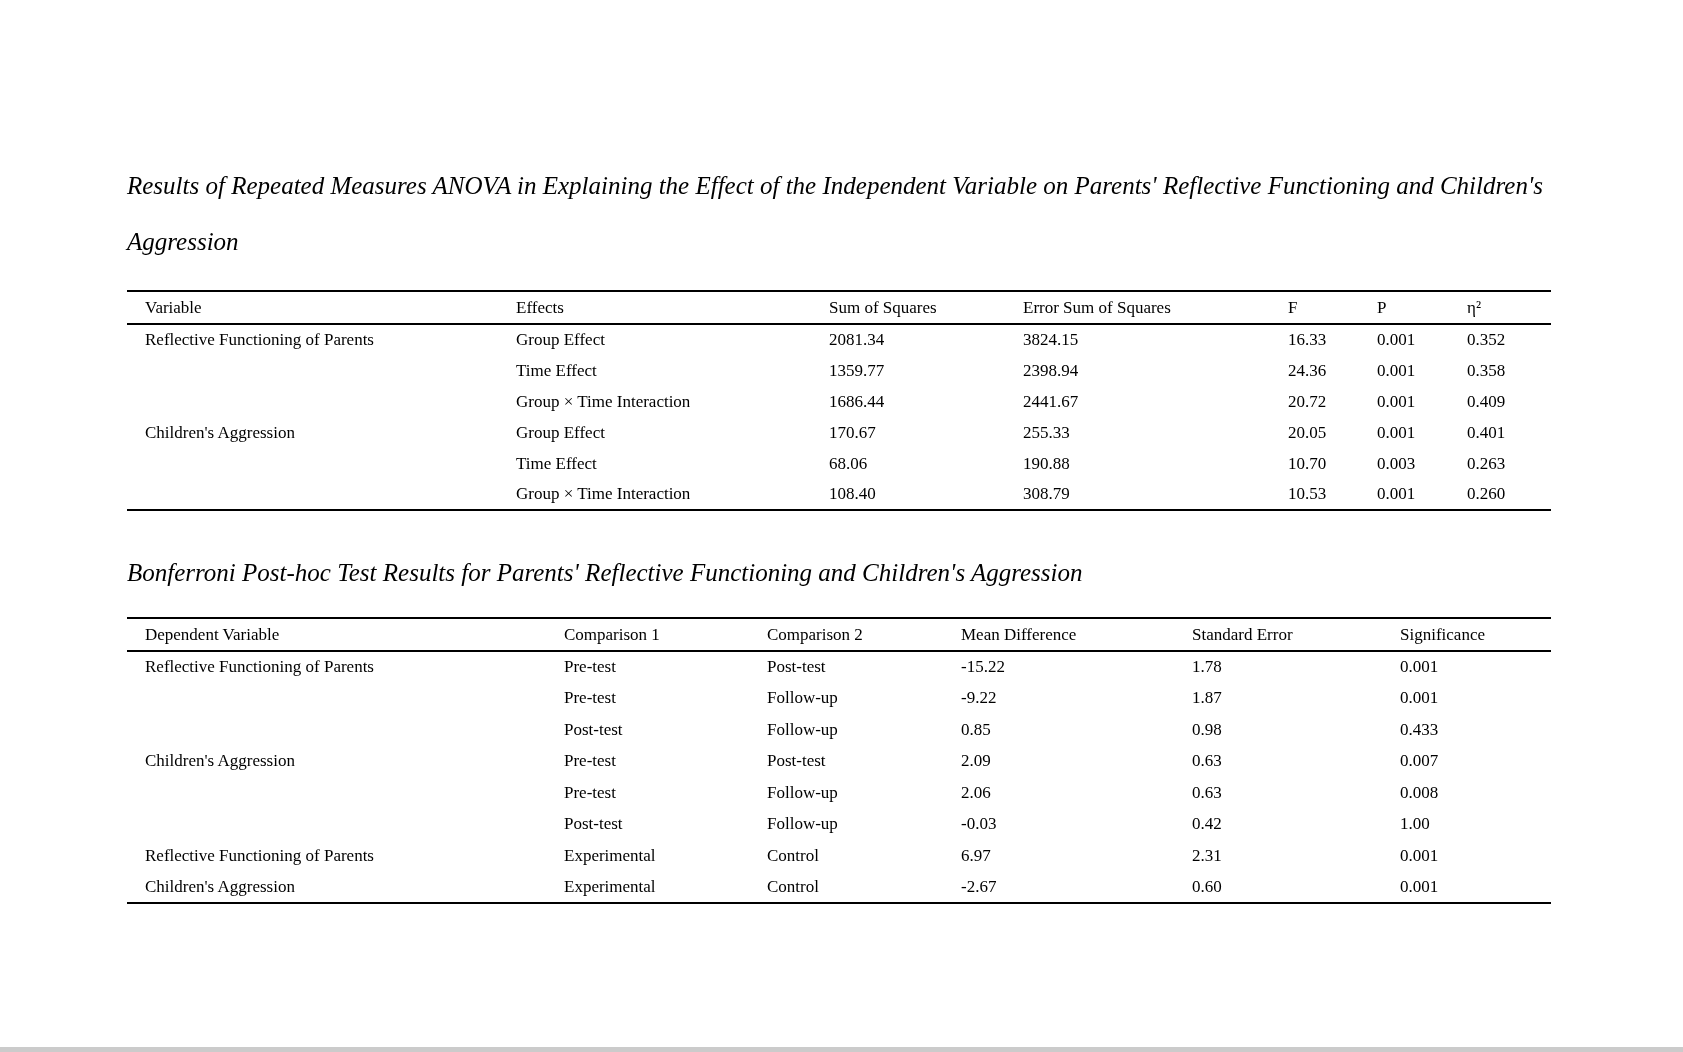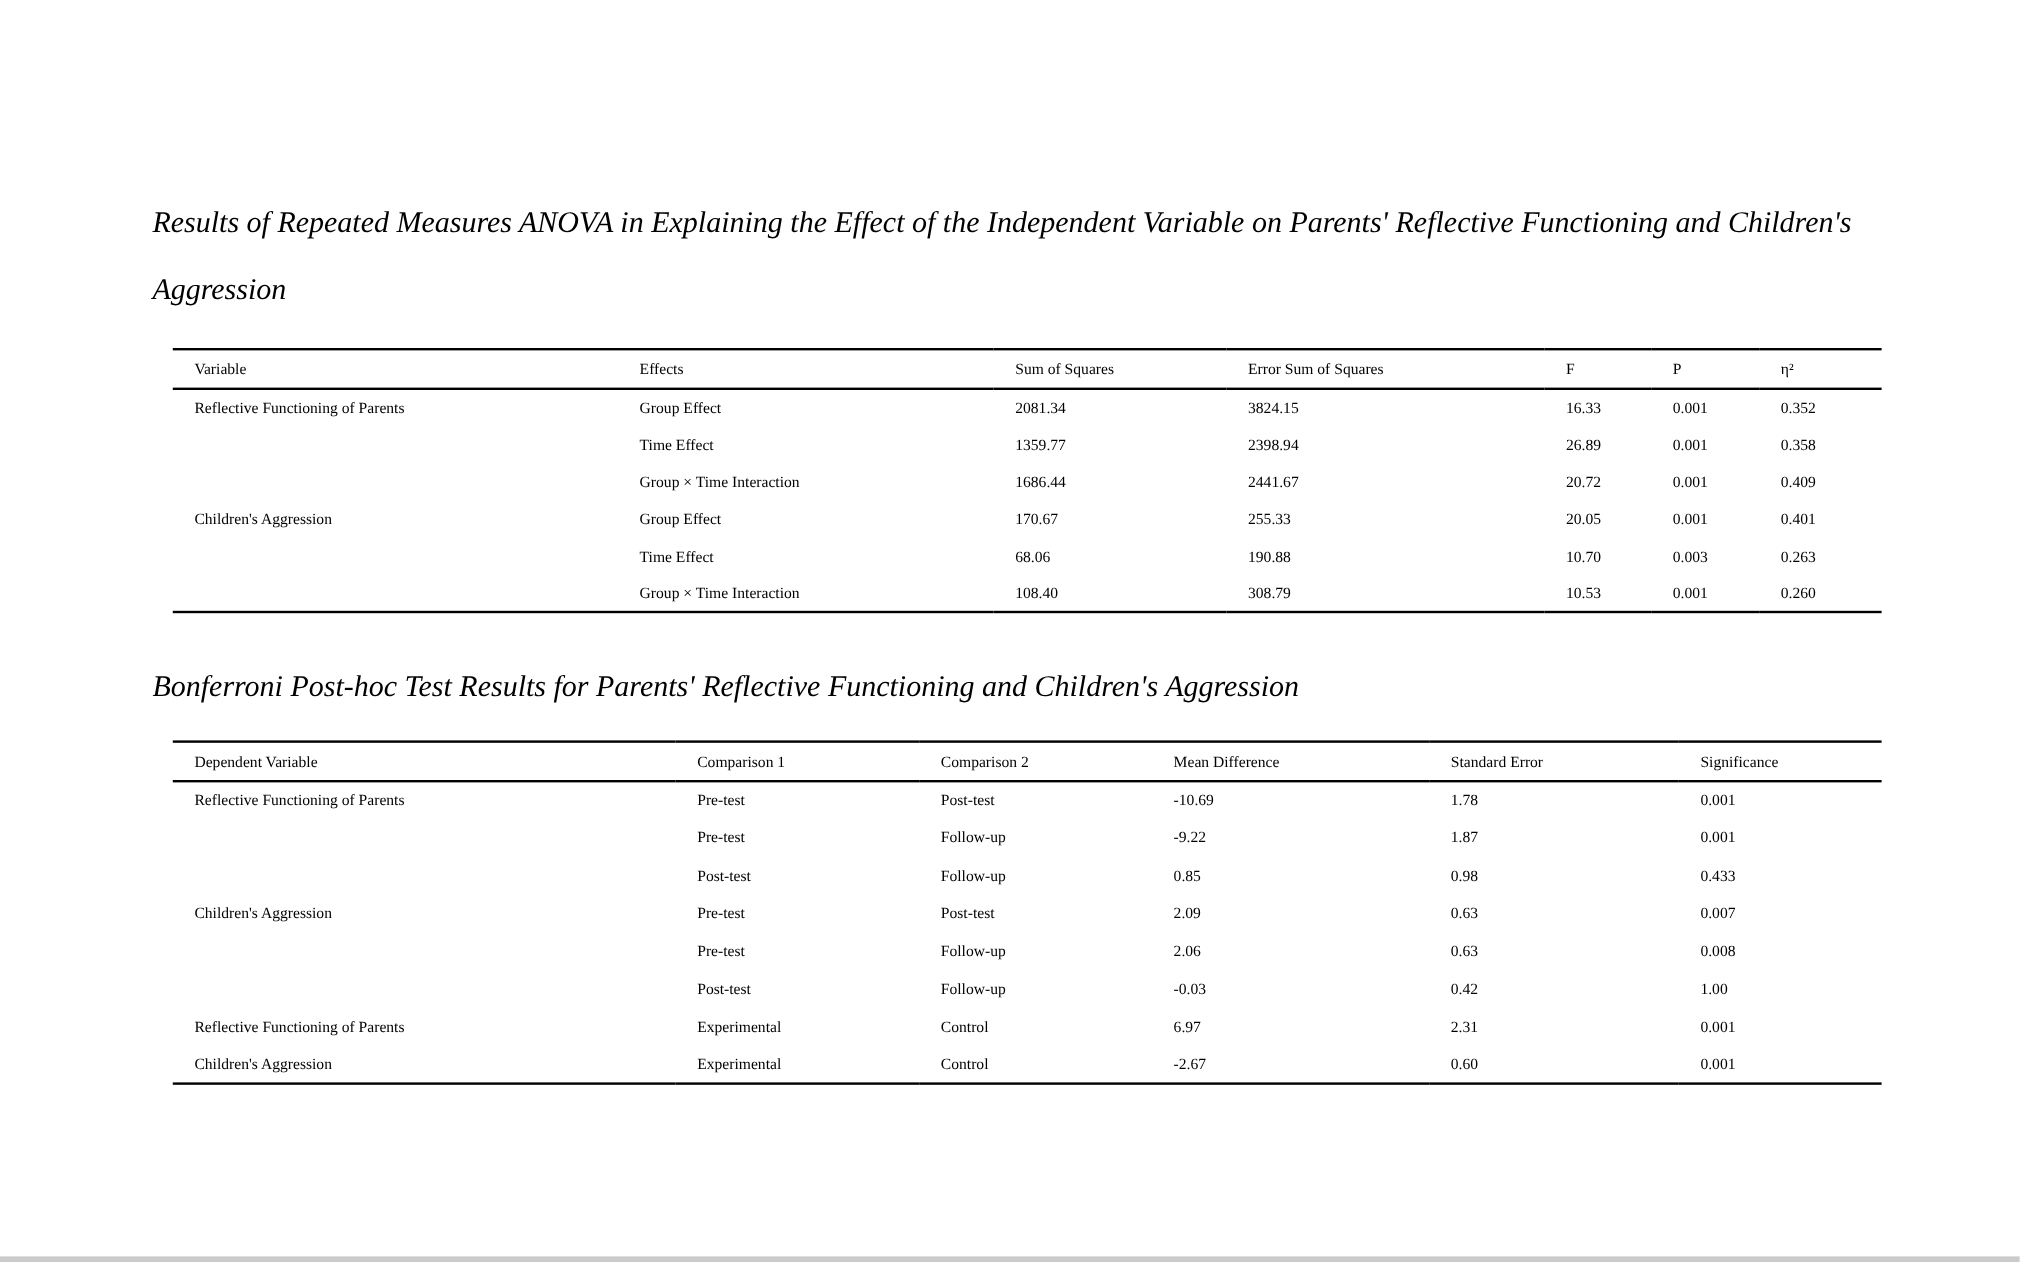--- a/index.html
+++ b/index.html
@@ -22,25 +22,25 @@
     font-size: 25px;
     line-height: 1;
     white-space: nowrap;
   }
   #caption1-line1 { top: 173px; }
   #caption1-line2 { top: 229px; }
   #caption2       { top: 560px; }
 
   table {
     position: absolute;
-    left: 144px;
+    left: 127px;
     width: 1424px;
     border-collapse: collapse;
     table-layout: fixed;
-    font-size: 13px;
+    font-size: 17px;
     border-top: 2px solid #000;
     border-bottom: 2px solid #000;
   }
   #table1 { top: 290px; }
   #table2 { top: 617px; }
 
   thead tr {
     border-bottom: 2px solid #000;
     height: 33px;
   }
@@ -125,21 +125,21 @@
           <td>3824.15</td>
           <td>16.33</td>
           <td>0.001</td>
           <td>0.352</td>
         </tr>
         <tr>
           <td></td>
           <td>Time Effect</td>
           <td>1359.77</td>
           <td>2398.94</td>
-          <td>26.89</td>
+          <td>24.36</td>
           <td>0.001</td>
           <td>0.358</td>
         </tr>
         <tr>
           <td></td>
           <td>Group × Time Interaction</td>
           <td>1686.44</td>
           <td>2441.67</td>
           <td>20.72</td>
           <td>0.001</td>
@@ -194,21 +194,21 @@
           <th>Mean Difference</th>
           <th>Standard Error</th>
           <th>Significance</th>
         </tr>
     </thead>
     <tbody>
         <tr>
           <td>Reflective Functioning of Parents</td>
           <td>Pre-test</td>
           <td>Post-test</td>
-          <td>-10.69</td>
+          <td>-15.22</td>
           <td>1.78</td>
           <td>0.001</td>
         </tr>
         <tr>
           <td></td>
           <td>Pre-test</td>
           <td>Follow-up</td>
           <td>-9.22</td>
           <td>1.87</td>
           <td>0.001</td>

